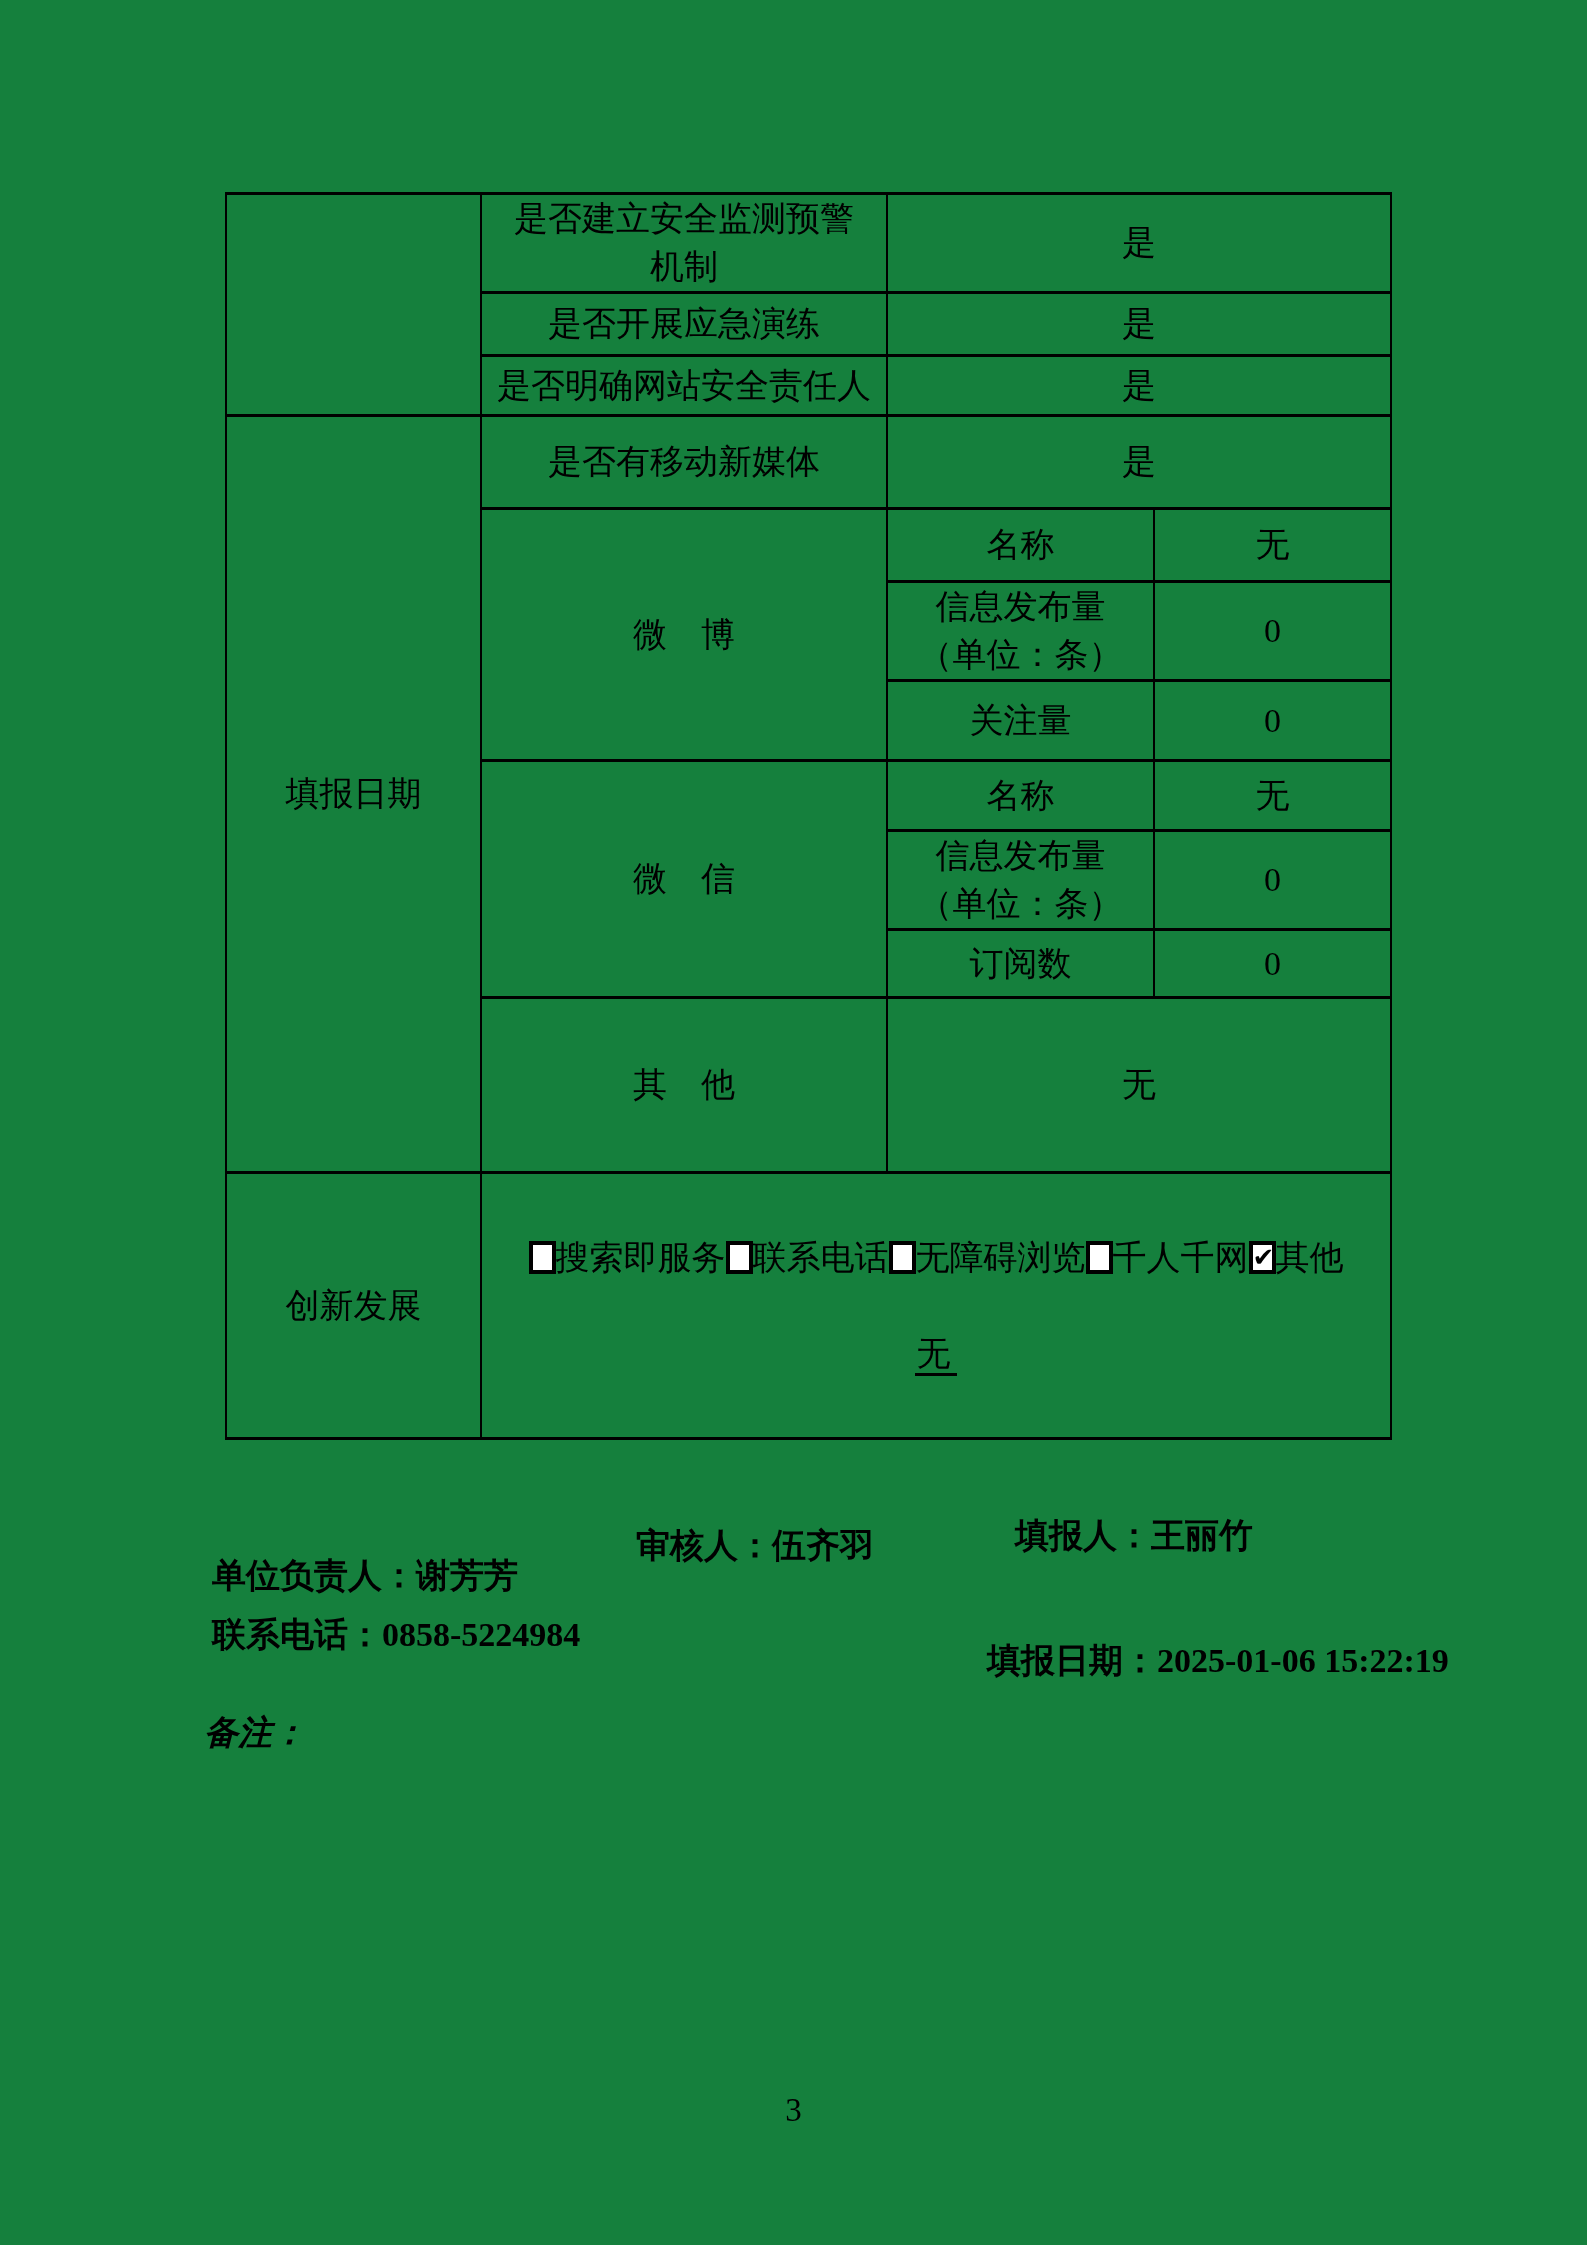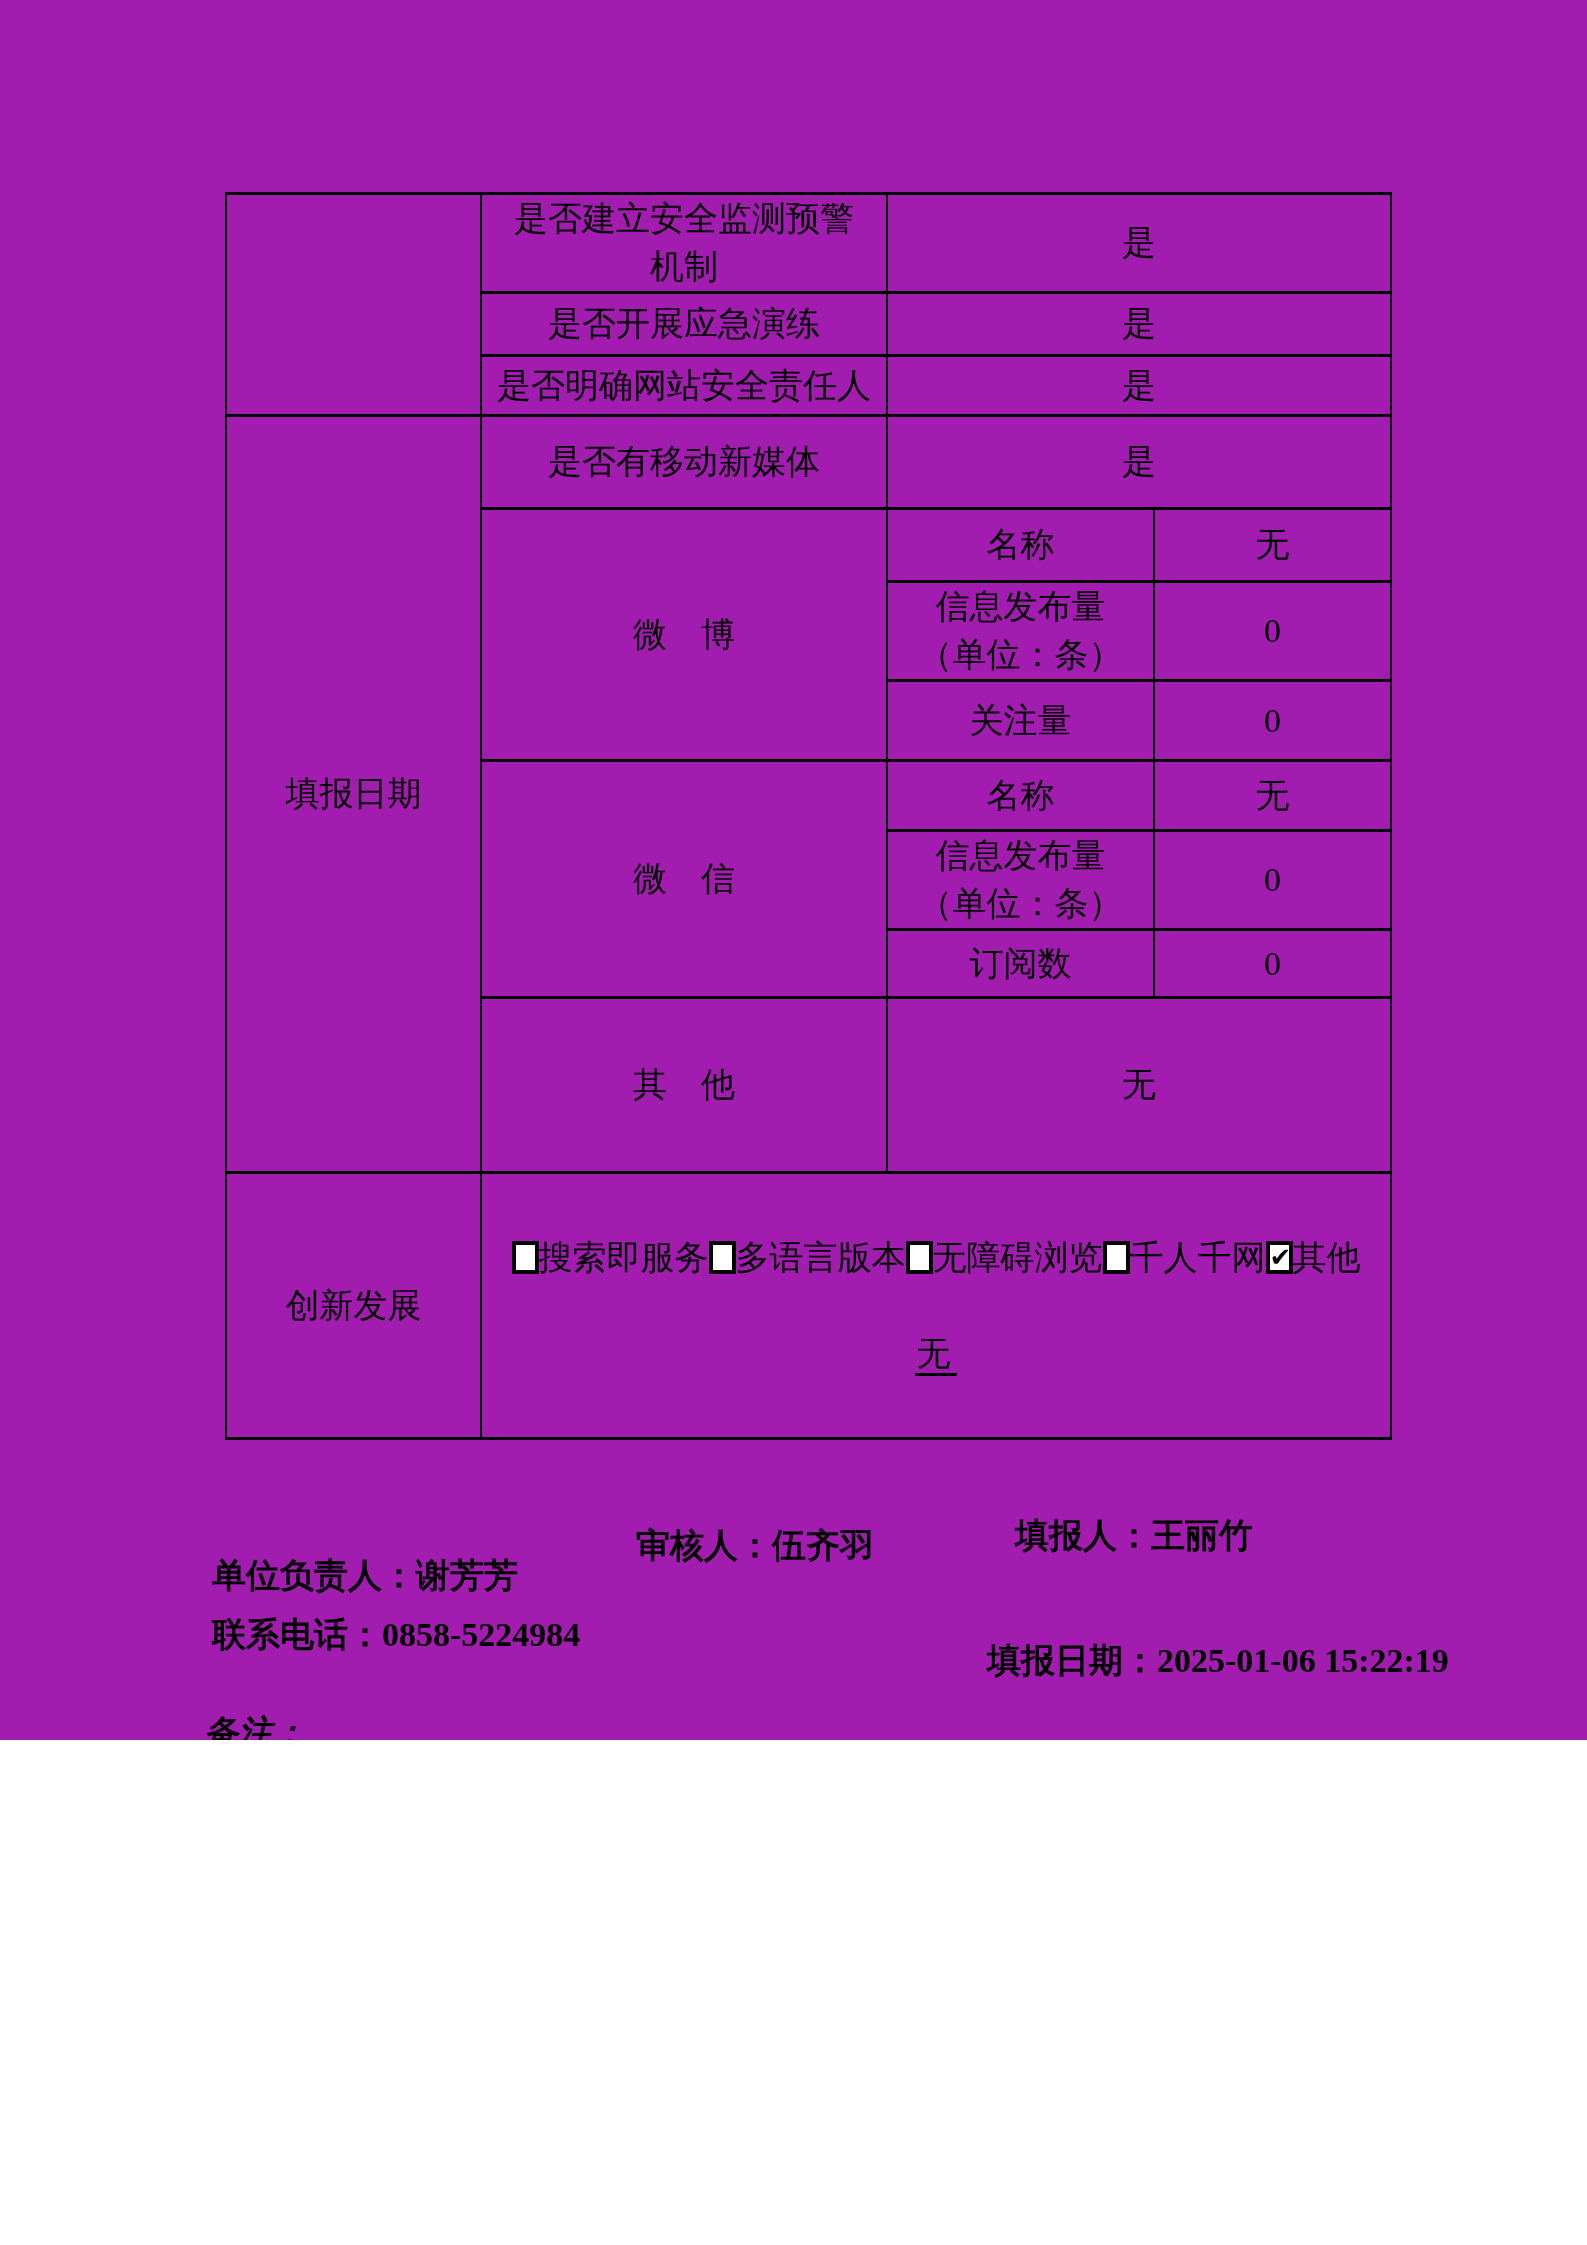--- a/index.html
+++ b/index.html
@@ -1,18 +1,18 @@
 <!DOCTYPE html>
 <html><head>
 <meta charset="utf-8">
 <style>
   * { box-sizing: border-box; }
   html,body { margin:0; padding:0; background:#ffffff; }
   .page {
-    position:relative; width:1587px; height:1740px; background:#a21caf; color:#000;
+    position:relative; width:1587px; height:2245px; background:#15803d; color:#000;
     font-family:"Liberation Serif","DejaVu Serif",serif; overflow:hidden;
   }
   table.report {
     position:absolute; left:225px; top:192px; width:1165px;
     border-collapse:collapse; table-layout:fixed;
   }
   table.report td {
     border:2px solid #000;
     border-top-width:3px; border-bottom-width:3px;
     text-align:center; vertical-align:middle;
@@ -105,21 +105,21 @@
         <td>订阅数</td>
         <td>0</td>
       </tr>
       <tr style="height:175px">
         <td>其　他</td>
         <td colspan="2">无</td>
       </tr>
       <tr style="height:266px">
         <td>创新发展</td>
         <td colspan="3" class="innovation-cell">
-          <div><span class="cb-item"><span class="cb-box"></span><span>搜索即服务</span></span><span class="cb-item"><span class="cb-box"></span><span>多语言版本</span></span><span class="cb-item"><span class="cb-box"></span><span>无障碍浏览</span></span><span class="cb-item"><span class="cb-box"></span><span>千人千网</span></span><span class="cb-item"><span class="cb-box">✔</span><span>其他</span></span></div>
+          <div><span class="cb-item"><span class="cb-box"></span><span>搜索即服务</span></span><span class="cb-item"><span class="cb-box"></span><span>联系电话</span></span><span class="cb-item"><span class="cb-box"></span><span>无障碍浏览</span></span><span class="cb-item"><span class="cb-box"></span><span>千人千网</span></span><span class="cb-item"><span class="cb-box">✔</span><span>其他</span></span></div>
           <div><span class="underline-blank">无</span></div>
         </td>
       </tr>
     </tbody>
   </table>
 
   <span class="footer-item" style="left:212px; top:1526px;margin-top:30px;">单位负责人：谢芳芳</span>
   <span class="footer-item" style="left:636px; top:1526px;">审核人：伍齐羽</span>
   <span class="footer-item" style="left:1015px; top:1516px;">填报人：王丽竹</span>
   <span class="footer-item" style="left:212px; top:1615px;">联系电话：0858-5224984</span>

